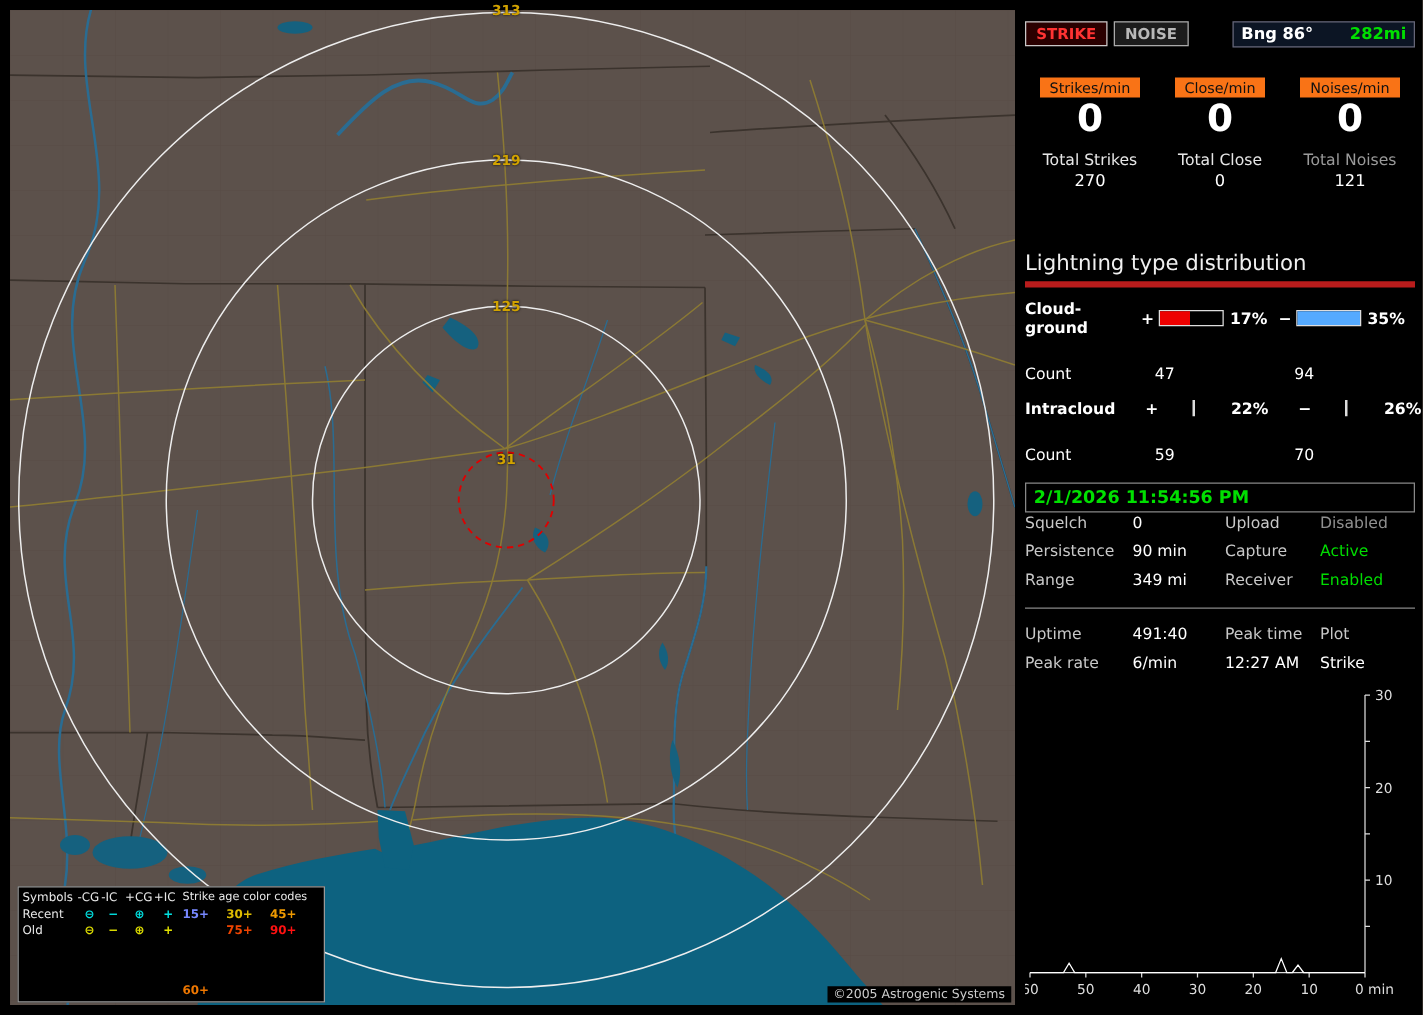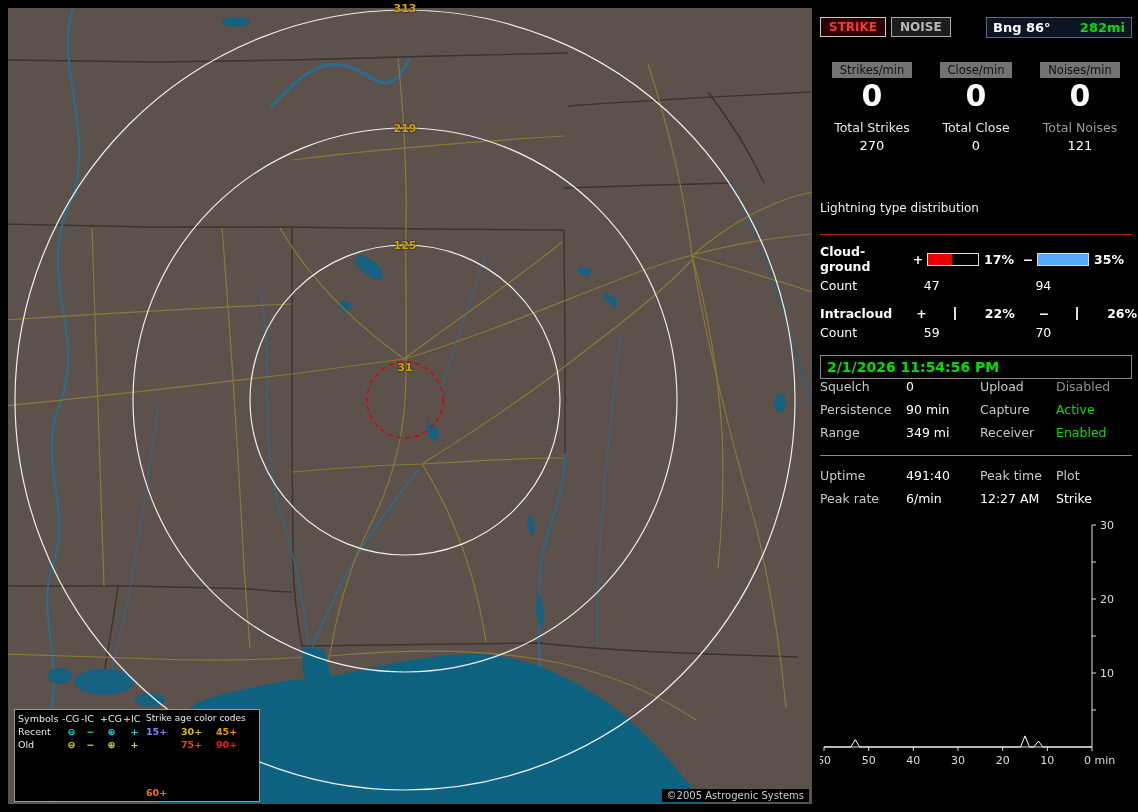--- a/index.html
+++ b/index.html
@@ -34,34 +34,34 @@
   .side-panel{position:absolute;left:820px;top:8px;width:312px;height:796px;font-size:12.5px;}
   .controls{display:flex;align-items:center;gap:5px;margin-top:8px;height:22px;}
   .btn{font-family:"DejaVu Sans",sans-serif;font-size:12px;font-weight:bold;padding:2px 8px;border:1px solid #aaa;background:#1c1c1c;cursor:pointer;}
   .btn-strike{color:#ff3333;background:#2a0000;border-color:#c8c8c8;}
   .btn-noise{color:#b8b8b8;}
   .bearing{margin-left:auto;width:132px;display:flex;justify-content:space-between;align-items:center;
     background:#0c1524;border:1px solid #667;padding:2px 6px;font-weight:bold;font-size:13px;}
   .bearing .dist{color:#00e000;}
   .rates{display:flex;margin-top:24px;text-align:center;}
   .rate-col{flex:1;}
-  .rate-chip{display:inline-block;background:#737373;color:#111;font-size:11.5px;padding:1px 8px;}
+  .rate-chip{display:inline-block;background:#f97316;color:#111;font-size:11.5px;padding:1px 8px;}
   .rate-value{font-size:30px;font-weight:bold;line-height:32px;margin-top:2px;color:#fff;}
   .total-label{font-size:12.5px;color:#e6e6e6;margin-top:8px;}
   .rate-col:nth-child(3) .total-label{color:#9a9a9a;}
   .total-value{font-size:13px;margin-top:3px;color:#fff;}
-  .dist-title{margin-top:48px;padding-bottom:19px;border-bottom:1px solid #b91c1c;font-size:12px;color:#f0f0f0;}
+  .dist-title{margin-top:48px;padding-bottom:4px;border-bottom:5px solid #b91c1c;font-size:17px;color:#f0f0f0;}
   .dist-row{display:flex;align-items:center;margin-top:9px;}
   .dist-row.second{margin-top:13px;gap:24px;}
   .dist-name{width:92px;font-weight:bold;}
   .sign{width:12px;text-align:center;font-weight:bold;}
   .bar{width:50px;height:11px;border:1px solid #ddd;background:#000;margin:0 3px;display:inline-block;}
   .bar-fill{display:block;height:100%;width:0;}
   .pct{width:38px;font-weight:bold;margin-left:2px;}
-  .count-row{display:flex;margin-top:4px;}
+  .count-row{display:flex;margin-top:22px;}
   .count-label{width:92px;}
   .count-val{width:100px;padding-left:15px;}
   .datetime-box{margin-top:15px;border:1px solid #888;padding:3px 6px;color:#00e000;font-weight:bold;font-size:14px;}
   .status-grid,.info-grid{display:grid;grid-template-columns:86px 74px 76px 1fr;margin-top:12px;row-gap:8px;}
   .status-grid{margin-top:0;}
   .lab{color:#c8c8c8;}
   .val{color:#fff;}
   .green{color:#00dd00;}
   .dim{color:#909090;}
   .divider{border-top:1px solid #888;margin-top:15px;}

